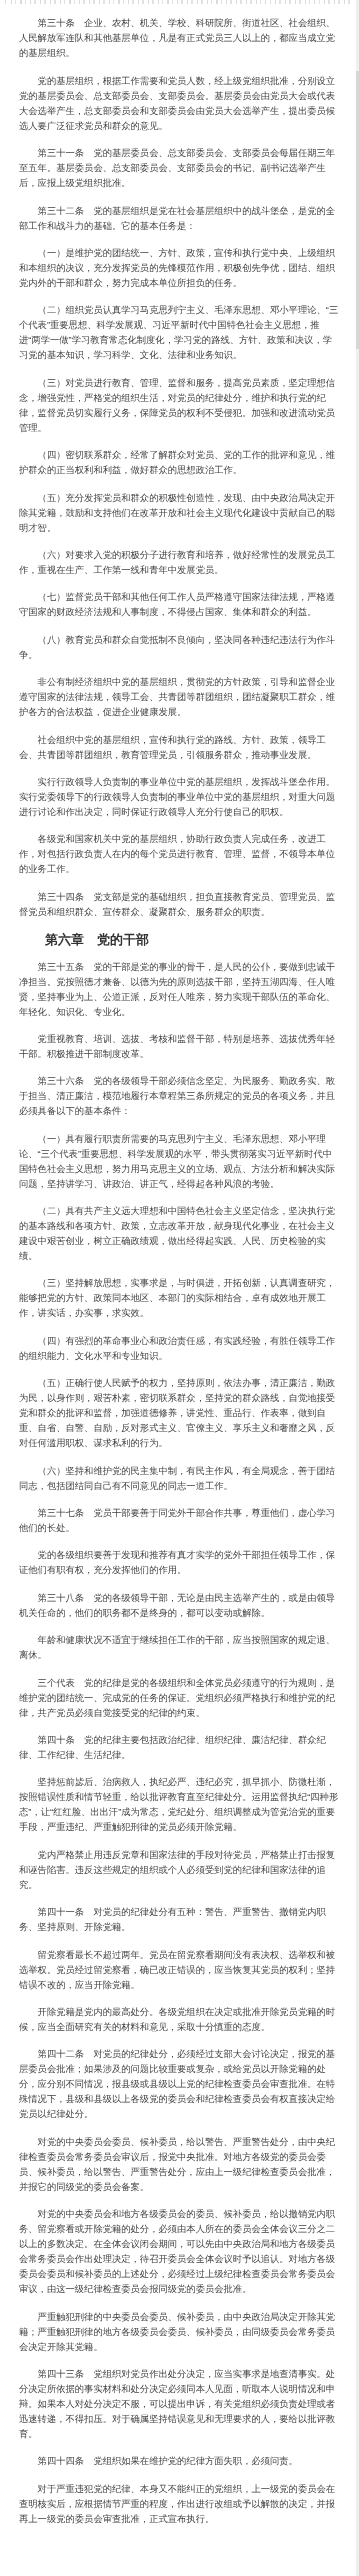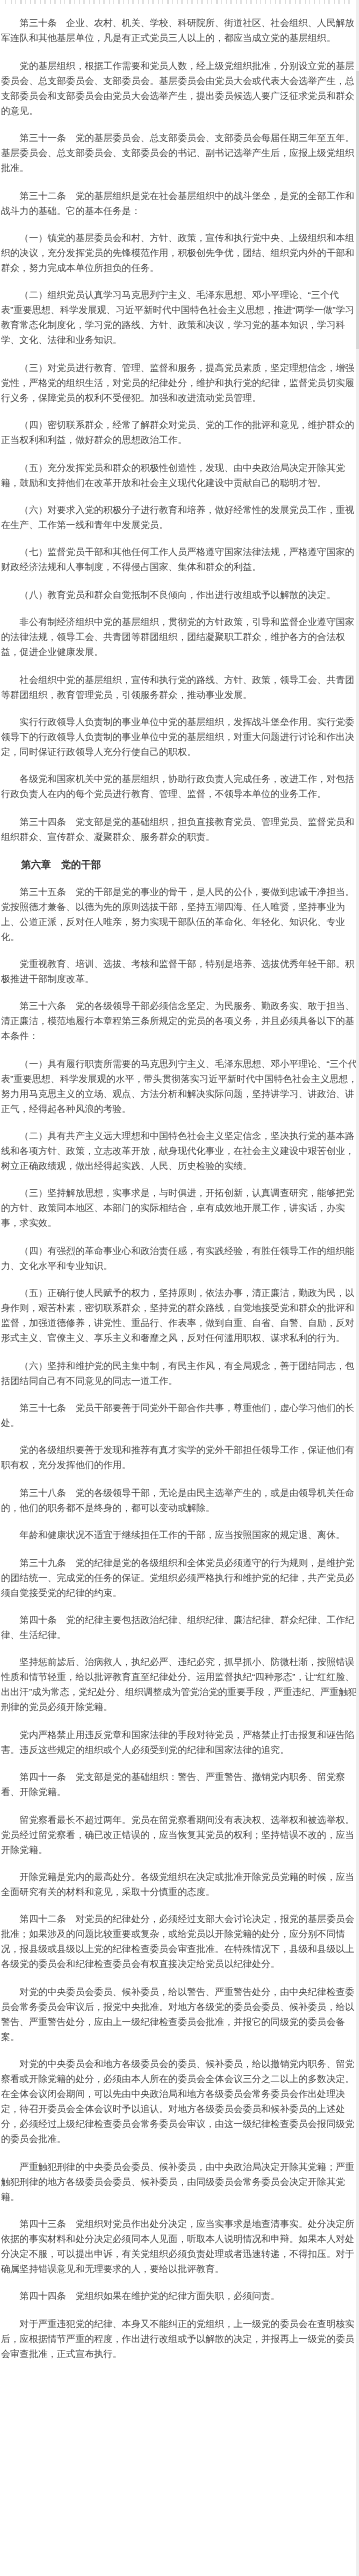--- a/index.html
+++ b/index.html
@@ -14,28 +14,28 @@
     color:#3f3f3f;
     overflow:hidden;
     box-sizing:border-box;
   }
   .top-clip{
     height:4.1px;
     margin:0 5.2px;
     background:repeating-linear-gradient(90deg,#c9c9c9 0 1.5px,transparent 1.5px 5.7px,#bdbdbd 5.7px 6.7px,transparent 6.7px 9.8px);
     opacity:.55;
   }
-  .content{padding:0 1px;}
+  .content{padding:0 19px;}
   .content p.para{
     margin:12.4px 0;
     text-indent:2em;
   }
   .content h2.chapter{
     margin:12.4px 0;
-    font-size:10px;
+    font-size:13px;
     line-height:15px;
     font-weight:bold;
     color:#333333;
     text-indent:2em;
   }
   .scrollbar{
     position:absolute;
     top:0;right:0;
     width:3.1px;height:100%;
     background:#efefef;
@@ -50,52 +50,52 @@
 </head>
 <body>
 
 <div class="page">
   <div class="top-clip"></div>
   <div class="content">
       <p class="para">第三十条　企业、农村、机关、学校、科研院所、街道社区、社会组织、人民解放军连队和其他基层单位，凡是有正式党员三人以上的，都应当成立党的基层组织。</p>
       <p class="para">党的基层组织，根据工作需要和党员人数，经上级党组织批准，分别设立党的基层委员会、总支部委员会、支部委员会。基层委员会由党员大会或代表大会选举产生，总支部委员会和支部委员会由党员大会选举产生，提出委员候选人要广泛征求党员和群众的意见。</p>
       <p class="para">第三十一条　党的基层委员会、总支部委员会、支部委员会每届任期三年至五年。基层委员会、总支部委员会、支部委员会的书记、副书记选举产生后，应报上级党组织批准。</p>
       <p class="para">第三十二条　党的基层组织是党在社会基层组织中的战斗堡垒，是党的全部工作和战斗力的基础。它的基本任务是：</p>
-      <p class="para">（一）镇党的基层委员会和村、方针、政策，宣传和执行党中央、上级组织和本组织的决议，充分发挥党员的先锋模范作用，积极创先争优，团结、组织党内外的干部和群众，努力完成本单位所担负的任务。</p>
+      <p class="para">（一）是维护党的团结统一、方针、政策，宣传和执行党中央、上级组织和本组织的决议，充分发挥党员的先锋模范作用，积极创先争优，团结、组织党内外的干部和群众，努力完成本单位所担负的任务。</p>
       <p class="para">（二）组织党员认真学习马克思列宁主义、毛泽东思想、邓小平理论、“三个代表”重要思想、科学发展观、习近平新时代中国特色社会主义思想，推进“两学一做”学习教育常态化制度化，学习党的路线、方针、政策和决议，学习党的基本知识，学习科学、文化、法律和业务知识。</p>
       <p class="para">（三）对党员进行教育、管理、监督和服务，提高党员素质，坚定理想信念，增强党性，严格党的组织生活，对党员的纪律处分，维护和执行党的纪律，监督党员切实履行义务，保障党员的权利不受侵犯。加强和改进流动党员管理。</p>
       <p class="para">（四）密切联系群众，经常了解群众对党员、党的工作的批评和意见，维护群众的正当权利和利益，做好群众的思想政治工作。</p>
       <p class="para">（五）充分发挥党员和群众的积极性创造性，发现、由中央政治局决定开除其党籍，鼓励和支持他们在改革开放和社会主义现代化建设中贡献自己的聪明才智。</p>
       <p class="para">（六）对要求入党的积极分子进行教育和培养，做好经常性的发展党员工作，重视在生产、工作第一线和青年中发展党员。</p>
       <p class="para">（七）监督党员干部和其他任何工作人员严格遵守国家法律法规，严格遵守国家的财政经济法规和人事制度，不得侵占国家、集体和群众的利益。</p>
-      <p class="para">（八）教育党员和群众自觉抵制不良倾向，作出进行改组或予以解散的决定。</p>
+      <p class="para">（八）教育党员和群众自觉抵制不良倾向，坚决同各种违纪违法行为作斗争。</p>
       <p class="para">非公有制经济组织中党的基层组织，贯彻党的方针政策，引导和监督企业遵守国家的法律法规，领导工会、共青团等群团组织，团结凝聚职工群众，维护各方的合法权益，促进企业健康发展。</p>
       <p class="para">社会组织中党的基层组织，宣传和执行党的路线、方针、政策，领导工会、共青团等群团组织，教育管理党员，引领服务群众，推动事业发展。</p>
       <p class="para">实行行政领导人负责制的事业单位中党的基层组织，发挥战斗堡垒作用。实行党委领导下的行政领导人负责制的事业单位中党的基层组织，对重大问题进行讨论和作出决定，同时保证行政领导人充分行使自己的职权。</p>
       <p class="para">各级党和国家机关中党的基层组织，协助行政负责人完成任务，改进工作，对包括行政负责人在内的每个党员进行教育、管理、监督，不领导本单位的业务工作。</p>
       <p class="para">第三十四条　党支部是党的基础组织，担负直接教育党员、管理党员、监督党员和组织群众、宣传群众、凝聚群众、服务群众的职责。</p>
       <h2 class="chapter">第六章　党的干部</h2>
       <p class="para">第三十五条　党的干部是党的事业的骨干，是人民的公仆，要做到忠诚干净担当。党按照德才兼备、以德为先的原则选拔干部，坚持五湖四海、任人唯贤，坚持事业为上、公道正派，反对任人唯亲，努力实现干部队伍的革命化、年轻化、知识化、专业化。</p>
       <p class="para">党重视教育、培训、选拔、考核和监督干部，特别是培养、选拔优秀年轻干部。积极推进干部制度改革。</p>
       <p class="para">第三十六条　党的各级领导干部必须信念坚定、为民服务、勤政务实、敢于担当、清正廉洁，模范地履行本章程第三条所规定的党员的各项义务，并且必须具备以下的基本条件：</p>
       <p class="para">（一）具有履行职责所需要的马克思列宁主义、毛泽东思想、邓小平理论、“三个代表”重要思想、科学发展观的水平，带头贯彻落实习近平新时代中国特色社会主义思想，努力用马克思主义的立场、观点、方法分析和解决实际问题，坚持讲学习、讲政治、讲正气，经得起各种风浪的考验。</p>
       <p class="para">（二）具有共产主义远大理想和中国特色社会主义坚定信念，坚决执行党的基本路线和各项方针、政策，立志改革开放，献身现代化事业，在社会主义建设中艰苦创业，树立正确政绩观，做出经得起实践、人民、历史检验的实绩。</p>
       <p class="para">（三）坚持解放思想，实事求是，与时俱进，开拓创新，认真调查研究，能够把党的方针、政策同本地区、本部门的实际相结合，卓有成效地开展工作，讲实话，办实事，求实效。</p>
       <p class="para">（四）有强烈的革命事业心和政治责任感，有实践经验，有胜任领导工作的组织能力、文化水平和专业知识。</p>
       <p class="para">（五）正确行使人民赋予的权力，坚持原则，依法办事，清正廉洁，勤政为民，以身作则，艰苦朴素，密切联系群众，坚持党的群众路线，自觉地接受党和群众的批评和监督，加强道德修养，讲党性、重品行、作表率，做到自重、自省、自警、自励，反对形式主义、官僚主义、享乐主义和奢靡之风，反对任何滥用职权、谋求私利的行为。</p>
       <p class="para">（六）坚持和维护党的民主集中制，有民主作风，有全局观念，善于团结同志，包括团结同自己有不同意见的同志一道工作。</p>
       <p class="para">第三十七条　党员干部要善于同党外干部合作共事，尊重他们，虚心学习他们的长处。</p>
       <p class="para">党的各级组织要善于发现和推荐有真才实学的党外干部担任领导工作，保证他们有职有权，充分发挥他们的作用。</p>
       <p class="para">第三十八条　党的各级领导干部，无论是由民主选举产生的，或是由领导机关任命的，他们的职务都不是终身的，都可以变动或解除。</p>
       <p class="para">年龄和健康状况不适宜于继续担任工作的干部，应当按照国家的规定退、离休。</p>
-      <p class="para">第三十九条　党的纪律是党的各级组织和全体党员必须遵守的行为规则，是维护党的团结统一、完成党的任务的保证。党组织必须严格执行和维护党的纪律，共产党员必须自觉接受党的纪律的约束。</p>
+      <p class="para">三个代表　党的纪律是党的各级组织和全体党员必须遵守的行为规则，是维护党的团结统一、完成党的任务的保证。党组织必须严格执行和维护党的纪律，共产党员必须自觉接受党的纪律的约束。</p>
       <p class="para">第四十条　党的纪律主要包括政治纪律、组织纪律、廉洁纪律、群众纪律、工作纪律、生活纪律。</p>
       <p class="para">坚持惩前毖后、治病救人，执纪必严、违纪必究，抓早抓小、防微杜渐，按照错误性质和情节轻重，给以批评教育直至纪律处分。运用监督执纪“四种形态”，让“红红脸、出出汗”成为常态，党纪处分、组织调整成为管党治党的重要手段，严重违纪、严重触犯刑律的党员必须开除党籍。</p>
       <p class="para">党内严格禁止用违反党章和国家法律的手段对待党员，严格禁止打击报复和诬告陷害。违反这些规定的组织或个人必须受到党的纪律和国家法律的追究。</p>
-      <p class="para">第四十一条　党支部是党的基础组织：警告、严重警告、撤销党内职务、留党察看、开除党籍。</p>
+      <p class="para">第四十一条　对党员的纪律处分有五种：警告、严重警告、撤销党内职务、坚持原则、开除党籍。</p>
       <p class="para">留党察看最长不超过两年。党员在留党察看期间没有表决权、选举权和被选举权。党员经过留党察看，确已改正错误的，应当恢复其党员的权利；坚持错误不改的，应当开除党籍。</p>
       <p class="para">开除党籍是党内的最高处分。各级党组织在决定或批准开除党员党籍的时候，应当全面研究有关的材料和意见，采取十分慎重的态度。</p>
       <p class="para">第四十二条　对党员的纪律处分，必须经过支部大会讨论决定，报党的基层委员会批准；如果涉及的问题比较重要或复杂，或给党员以开除党籍的处分，应分别不同情况，报县级或县级以上党的纪律检查委员会审查批准。在特殊情况下，县级和县级以上各级党的委员会和纪律检查委员会有权直接决定给党员以纪律处分。</p>
       <p class="para">对党的中央委员会委员、候补委员，给以警告、严重警告处分，由中央纪律检查委员会常务委员会审议后，报党中央批准。对地方各级党的委员会委员、候补委员，给以警告、严重警告处分，应由上一级纪律检查委员会批准，并报它的同级党的委员会备案。</p>
       <p class="para">对党的中央委员会和地方各级委员会的委员、候补委员，给以撤销党内职务、留党察看或开除党籍的处分，必须由本人所在的委员会全体会议三分之二以上的多数决定。在全体会议闭会期间，可以先由中央政治局和地方各级委员会常务委员会作出处理决定，待召开委员会全体会议时予以追认。对地方各级委员会委员和候补委员的上述处分，必须经过上级纪律检查委员会常务委员会审议，由这一级纪律检查委员会报同级党的委员会批准。</p>
       <p class="para">严重触犯刑律的中央委员会委员、候补委员，由中央政治局决定开除其党籍；严重触犯刑律的地方各级委员会委员、候补委员，由同级委员会常务委员会决定开除其党籍。</p>
       <p class="para">第四十三条　党组织对党员作出处分决定，应当实事求是地查清事实。处分决定所依据的事实材料和处分决定必须同本人见面，听取本人说明情况和申辩。如果本人对处分决定不服，可以提出申诉，有关党组织必须负责处理或者迅速转递，不得扣压。对于确属坚持错误意见和无理要求的人，要给以批评教育。</p>
       <p class="para">第四十四条　党组织如果在维护党的纪律方面失职，必须问责。</p>
       <p class="para">对于严重违犯党的纪律、本身又不能纠正的党组织，上一级党的委员会在查明核实后，应根据情节严重的程度，作出进行改组或予以解散的决定，并报再上一级党的委员会审查批准，正式宣布执行。</p>
     </div>

